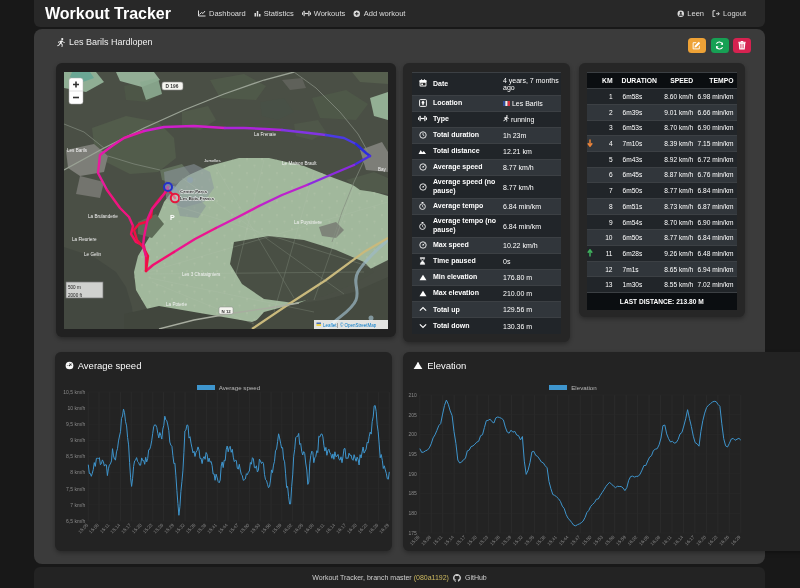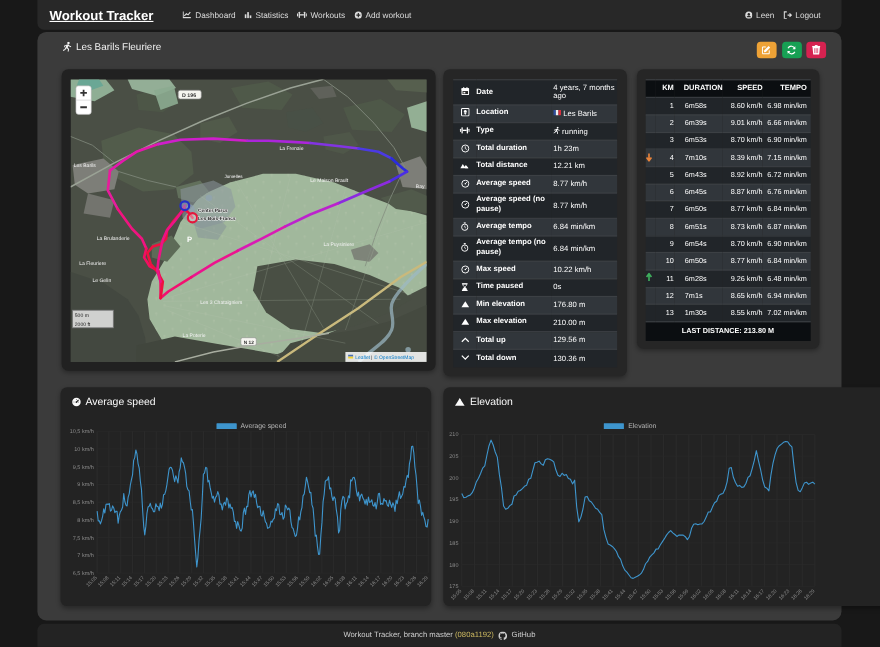--- a/index.html
+++ b/index.html
@@ -2,21 +2,21 @@
 <html><head>
 <meta charset="utf-8">
 <style>
 * { margin:0; padding:0; box-sizing:border-box; }
 html,body { width:800px; height:588px; background:#181818; overflow:hidden;
   font-family:"Liberation Sans", sans-serif; }
 .app { position:absolute; left:34px; top:0; width:731px; height:588px; }
 
 .nav { position:absolute; left:0; top:0; width:731px; height:27px; background:#282828;
   border-radius:0 0 6px 6px; display:flex; align-items:center; color:#eee; }
-.brand { font-size:12px; font-weight:bold; color:#fff; margin-left:11px;text-decoration:underline; }
+.brand { font-size:16px; font-weight:bold; color:#fff; margin-left:11px; }
 .navlinks { display:flex; align-items:center; margin-left:27px; gap:8px; }
 .nl { font-size:7.5px; color:#dcdcdc; display:flex; align-items:center; gap:3px; }
 .nl svg { display:block; }
 .navright { margin-left:auto; margin-right:19px; display:flex; gap:8px; align-items:flex-end; }
 
 .main { position:absolute; left:0; top:29px; width:731px; height:535px; background:#3b3b3b;
   border-radius:8px; }
 .titlerow { position:absolute; left:23px; top:8px; font-size:9px; color:#f0f0f0;
   display:flex; align-items:center; gap:4px; }
 .btn { position:absolute; top:9px; width:17.5px; height:14.5px; border-radius:3.5px;
@@ -100,21 +100,21 @@
           </svg>Logout</div>
     </div>
   </nav>
 
   <div class="main">
     <div class="titlerow">
       <svg width="8" height="9" viewBox="0 0 16 18">
           <circle cx="10.5" cy="2.2" r="2.2" fill="#f0f0f0"></circle>
           <path d="M7 5.5l3.2-1 2.5 2.8 3 1-0.6 1.6-3.4-1.2-1.5-1.2-1 3 2.4 2.4-0.8 5h-1.8l0.6-4.2-2.6-2.2-2.5 3.4-3.5 1.6-0.7-1.6 3-1.5 2-3.4 1-3.3-1.8 0.8-0.8 2.4H2.2l1.2-3.6z" fill="#f0f0f0"></path>
         </svg>
-      <span>Les Barils Fleuriere</span>
+      <span>Les Barils Hardlopen</span>
     </div>
     <div class="btn" style="left:654px; background:#eea236;">
         <svg width="9" height="9" viewBox="0 0 16 16">
           <path d="M12 1.5l2.5 2.5-7 7-3.2 0.7 0.7-3.2z" fill="#fff"></path>
           <path d="M13 8.5V14H2V3h5.5" stroke="#fff" stroke-width="1.6" fill="none"></path>
         </svg>
       </div>
     <div class="btn" style="left:677px; background:#17a054;">
         <svg width="9" height="9" viewBox="0 0 16 16">
           <path d="M13.6 6.3A6 6 0 0 0 2.5 5" stroke="#fff" stroke-width="2" fill="none"></path>

